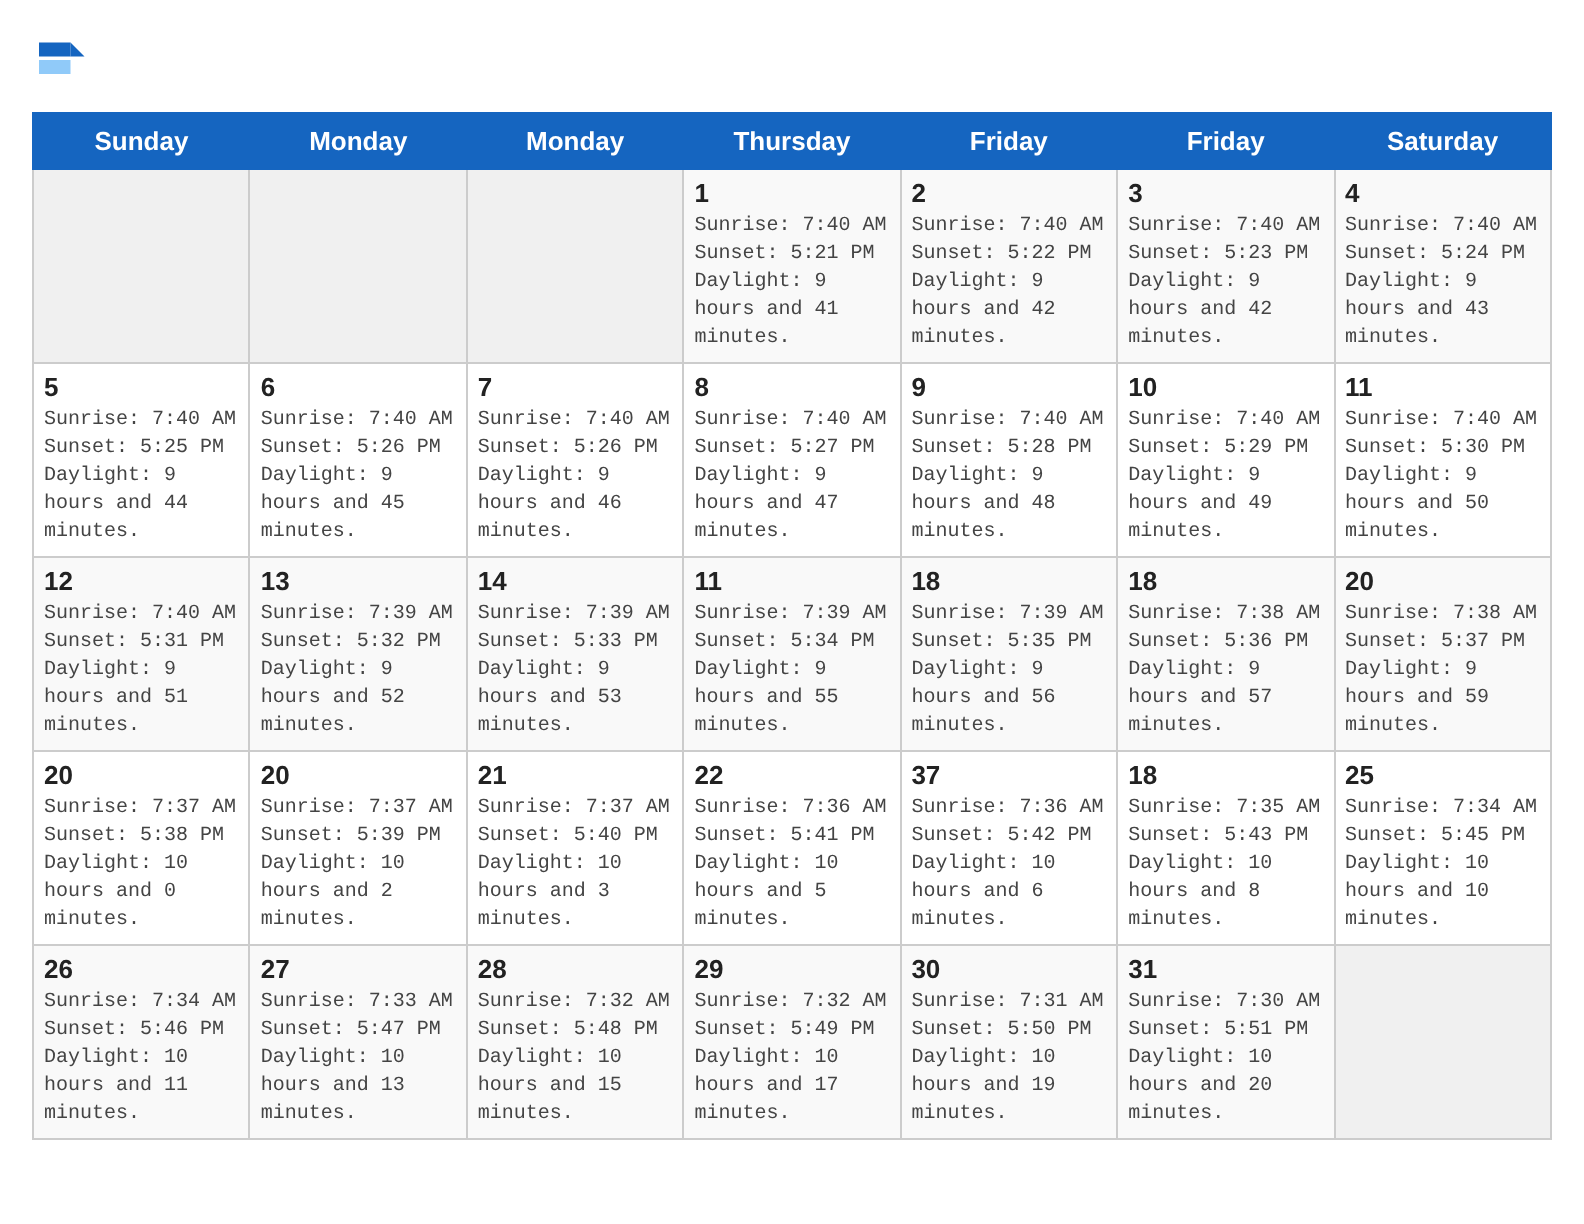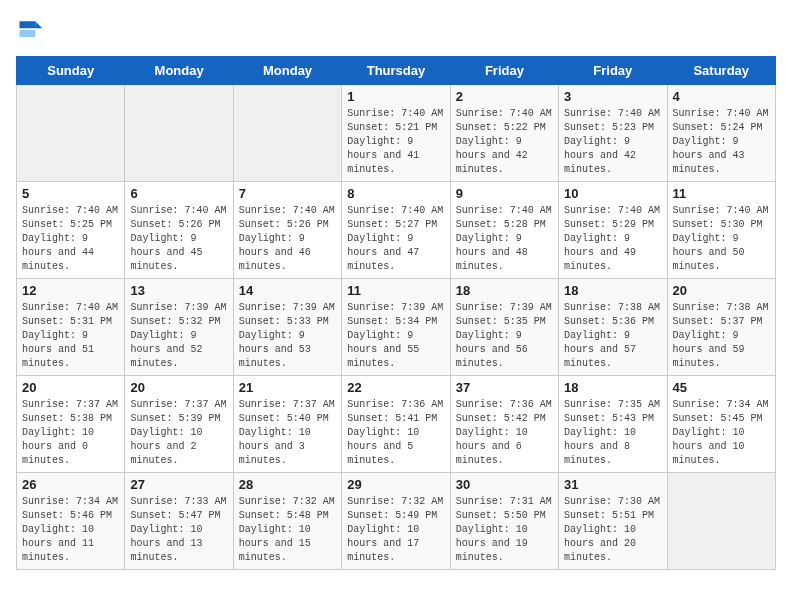--- a/index.html
+++ b/index.html
@@ -269,21 +269,21 @@
 Sunset: 5:42 PM
 Daylight: 10 hours and 6 minutes.</div>
         </td>
         <td>
           <div class="day-number">18</div>
           <div class="day-info" style="white-space: pre-line;">Sunrise: 7:35 AM
 Sunset: 5:43 PM
 Daylight: 10 hours and 8 minutes.</div>
         </td>
         <td>
-          <div class="day-number">45</div>
+          <div class="day-number">25</div>
           <div class="day-info" style="white-space: pre-line;">Sunrise: 7:34 AM
 Sunset: 5:45 PM
 Daylight: 10 hours and 10 minutes.</div>
         </td>
       </tr>
       <tr>
         <td>
           <div class="day-number">26</div>
           <div class="day-info" style="white-space: pre-line;">Sunrise: 7:34 AM
 Sunset: 5:46 PM

